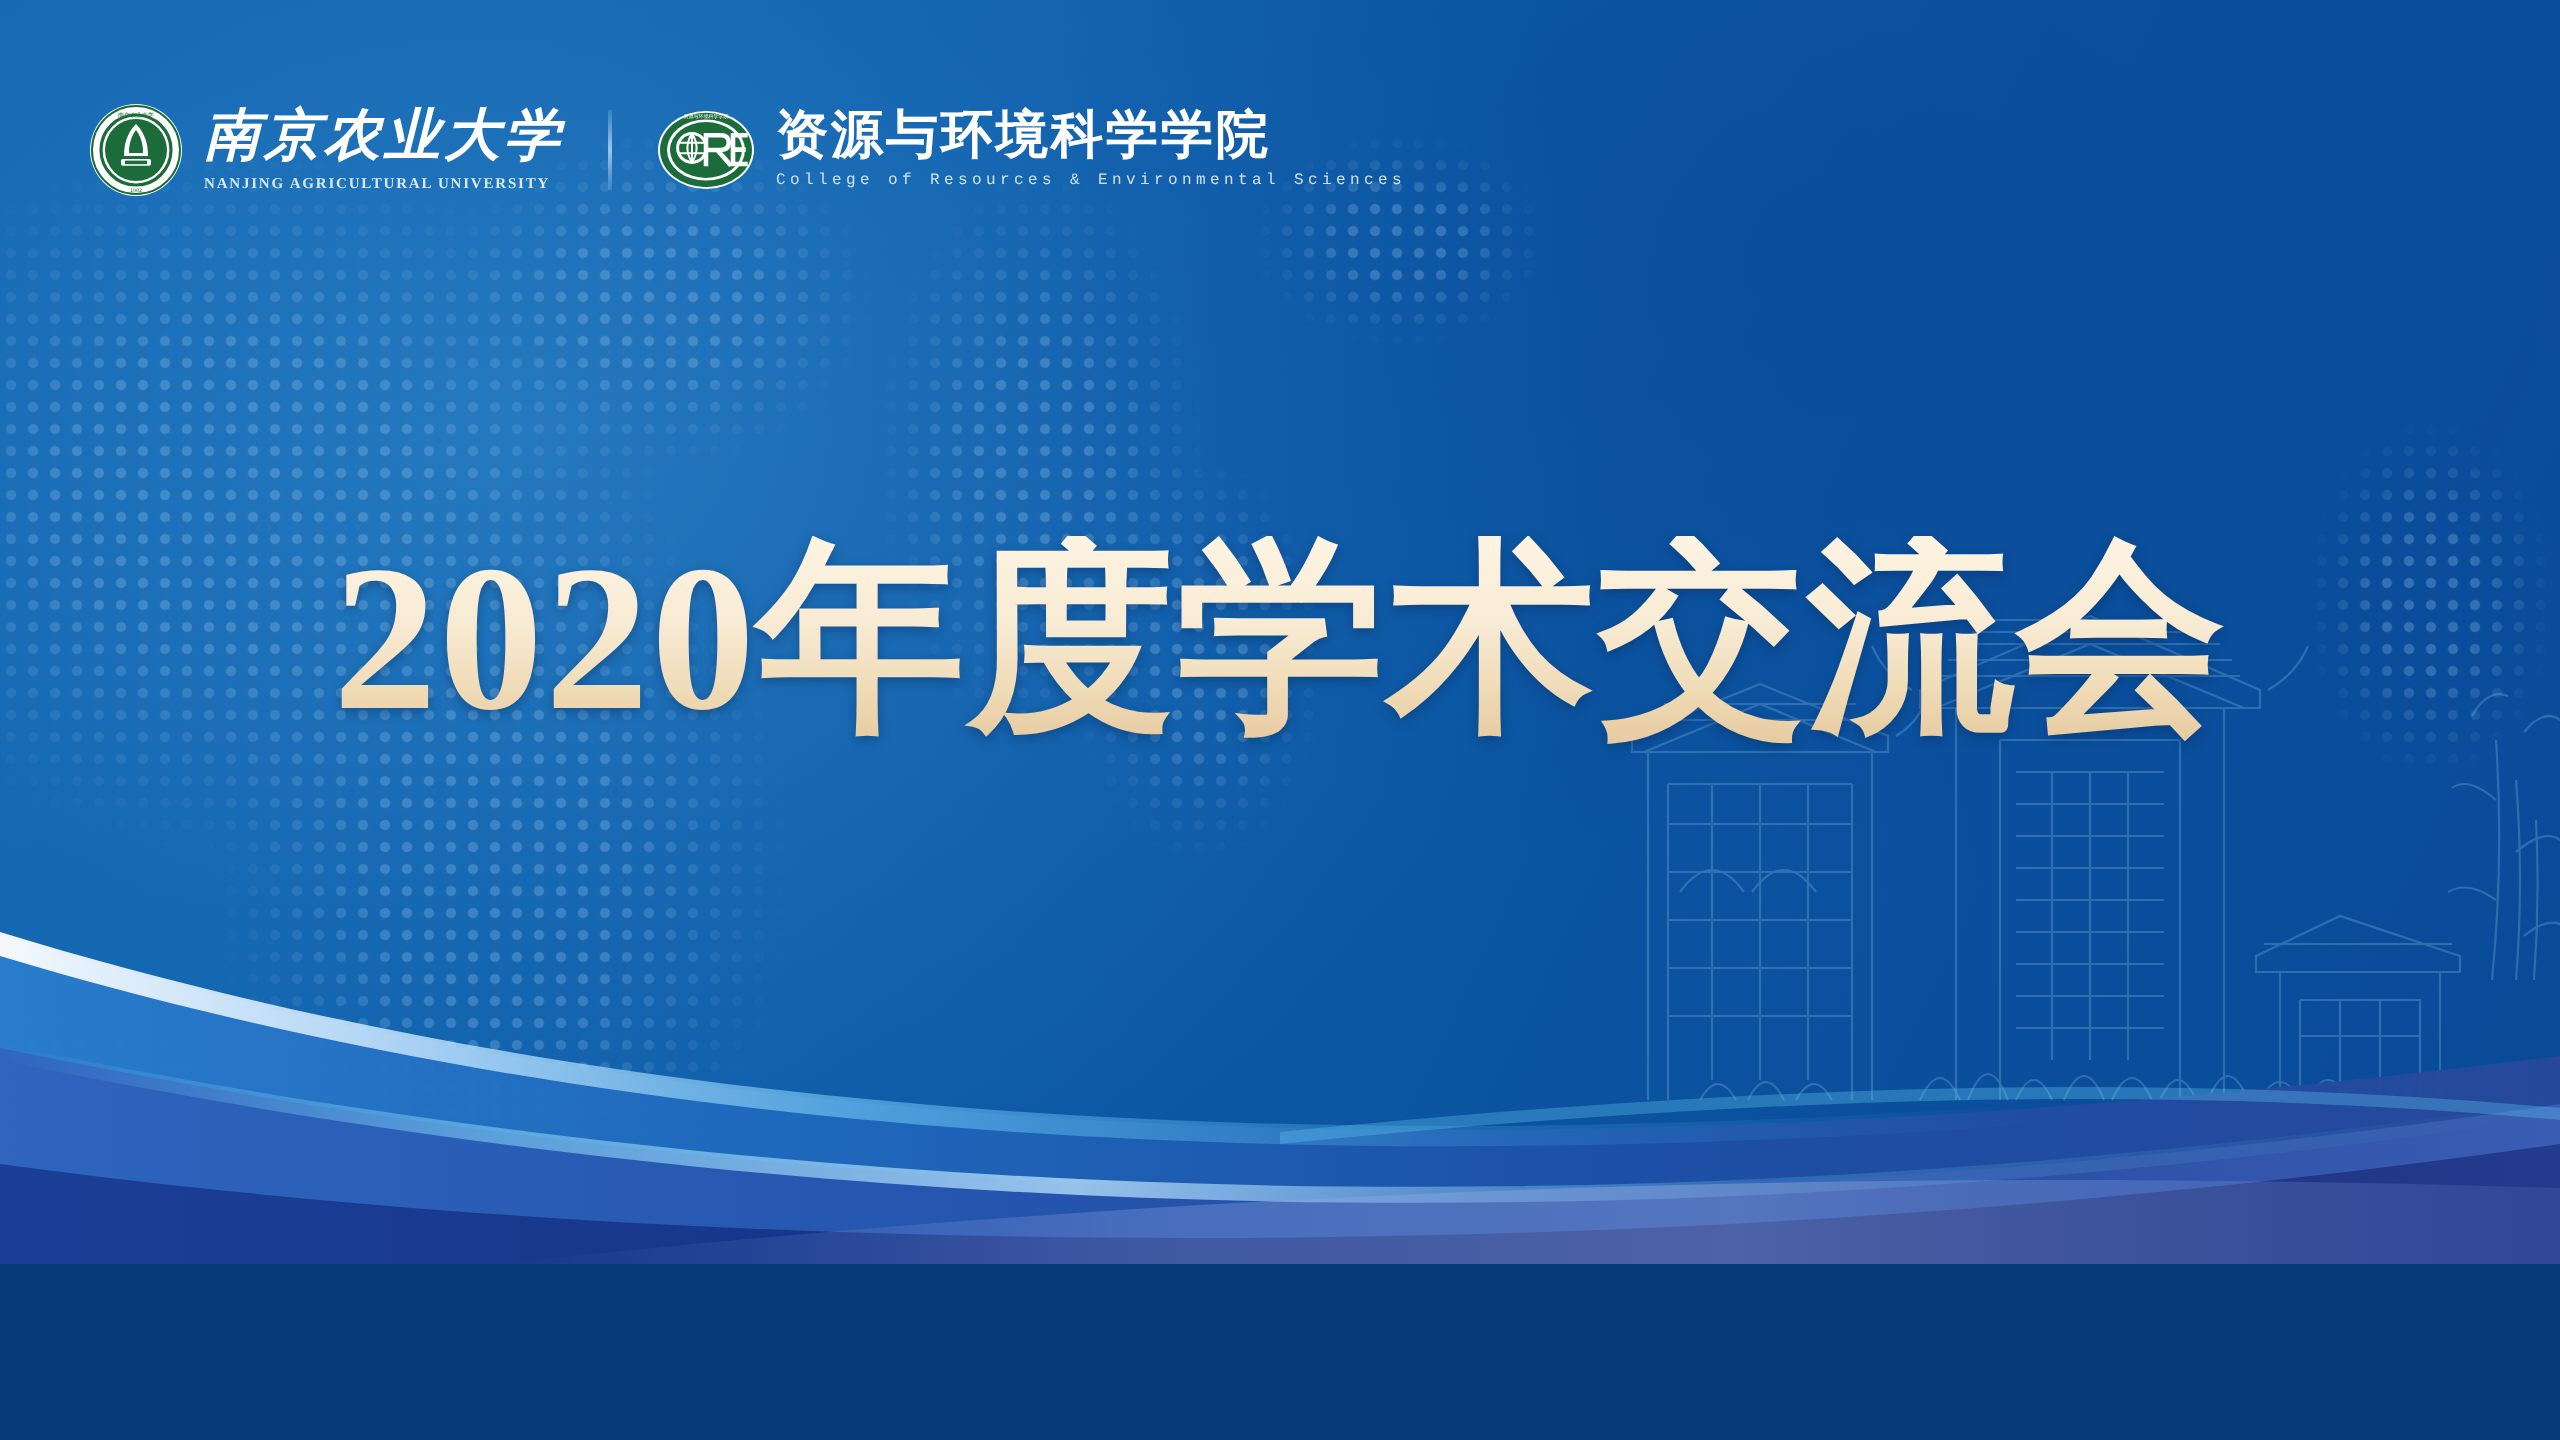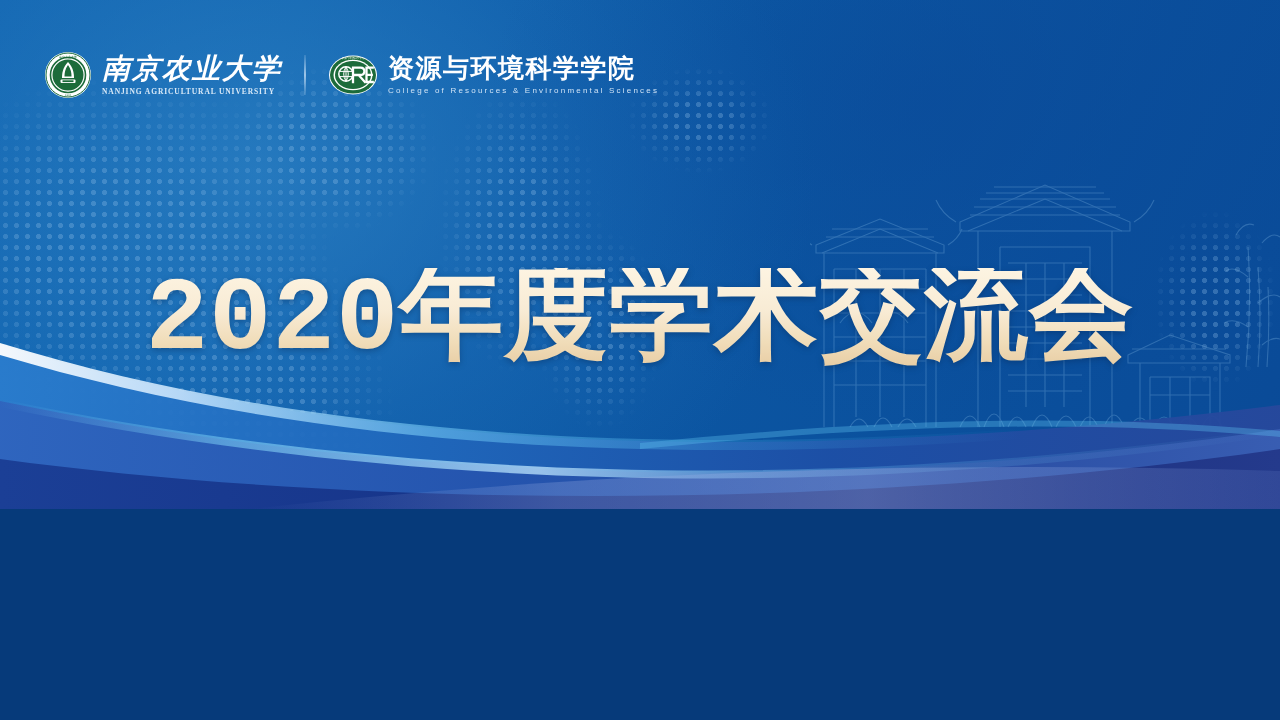--- a/index.html
+++ b/index.html
@@ -3,21 +3,21 @@
 <meta charset="utf-8">
 <style>
   html, body {
     margin: 0;
     padding: 0;
     background: #063a7a;
   }
   #stage {
     position: relative;
     width: 1280px;
-    height: 509px;
+    height: 632px;
     overflow: hidden;
     font-family: "Liberation Sans", "DejaVu Sans", sans-serif;
     background: linear-gradient(115deg, #1166b0 0%, #0f63ad 20%, #0c58a4 50%, #0a4f9c 78%, #0a4a97 100%);
   }
 
   
   .layer { position: absolute; inset: 0; pointer-events: none; }
 
   
   .glow-a {
@@ -84,35 +84,35 @@
   .en-name {
     color: #d8e9f8;
     font-size: 7.5px;
     letter-spacing: .9px;
     white-space: nowrap;
     margin-top: 3px;
     font-family: "Liberation Serif", "DejaVu Serif", serif;
     font-weight: 700;
   }
   .cres-cn { font-size: 26px; letter-spacing: 1.5px; font-family: "DejaVu Sans", "Liberation Sans", sans-serif; font-weight: 700; font-style: normal; }
-  .cres-en { font-size: 8px; letter-spacing: 2.2px; color: #cfe3f6; font-family: Liberation Sans, sans-serif; font-weight: 400; }
+  .cres-en { font-size: 8px; letter-spacing: 2.2px; color: #cfe3f6; font-family: Liberation Mono, monospace; font-weight: 400; }
   .divider {
     width: 2px; height: 40px;
     background: linear-gradient(180deg, rgba(200,225,248,.15), rgba(200,225,248,.75), rgba(200,225,248,.15));
     margin: 0 22px;
     flex: none;
   }
 
   
   .title {
     position: absolute;
     left: 0; right: 0;
     top: 268px;
     text-align: center;
-    font-family: Liberation Mono, monospace;
+    font-family: Liberation Serif, serif;
     font-weight: 700;
     font-size: 104px;
     line-height: 1;
     letter-spacing: 1px;
     white-space: nowrap;
     background: linear-gradient(180deg, #fdf4e2 0%, #f8ebd4 42%, #f0dcb8 72%, #e6caa0 100%);
     -webkit-background-clip: text;
     background-clip: text;
     color: transparent;
     -webkit-text-fill-color: transparent;

